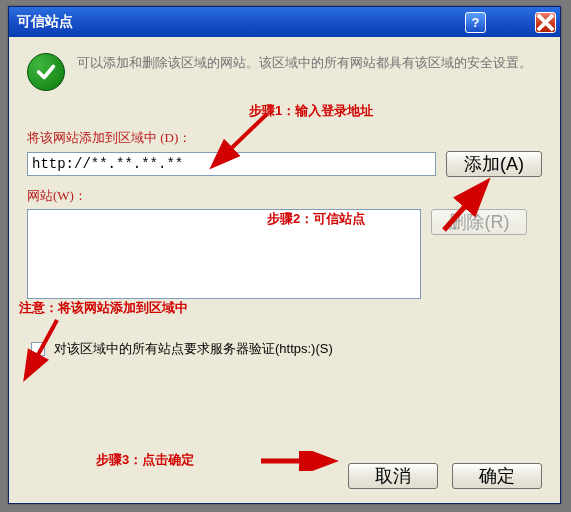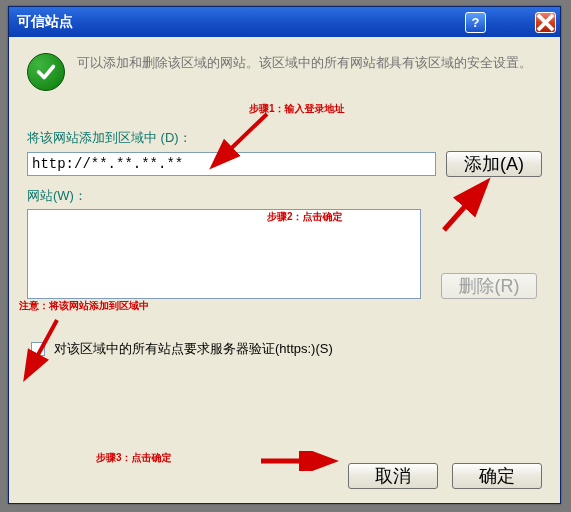--- a/index.html
+++ b/index.html
@@ -69,23 +69,24 @@
   }
   .check-icon svg { width: 22px; height: 22px; }
   .desc {
     font-size: 13px;
     line-height: 1.5;
     color: #737373;
     flex: 1;
   }
   .label {
     font-size: 13px;
-    color: #0f766e;
+    color: #b91c1c;
     margin-bottom: 4px;
     display: block;
+    font-family: Liberation Serif, serif;
   }
   .row { display: flex; align-items: center; gap: 10px; }
   .textbox {
     border: 1px solid #7f9db9;
     background: #fff;
     height: 24px;
     padding: 2px 4px;
     font-size: 14px;
     font-family: "Courier New", monospace;
   }
@@ -104,21 +105,21 @@
     color: #000;
   }
   .btn.disabled { color: #a0a0a0; border-color:#b0b0b0; background: linear-gradient(to bottom,#f5f5f0,#eceae0);}
   .listbox {
     border: 1px solid #7f9db9;
     background: #fff;
     width: 394px;
     height: 90px;
   }
   .field-block { margin-top: 10px; }
-  .sites-row { display:flex; align-items:flex-end; gap:20px; }
+  .sites-row { display:flex; align-items:flex-start; gap:10px; }
   .sites-right { display:flex; flex-direction:column; gap:8px; padding-top:0; }
   .checkbox-row {
     display: flex; align-items: center; gap: 6px;
     font-size: 13px;
     margin-top: 40px;
   }
   input[type="checkbox"] {
     width: 14px; height: 14px;
     border: 1px solid #7f9db9;
     appearance: none;
@@ -129,21 +130,21 @@
     right: 18px;
     bottom: 14px;
     display: flex;
     gap: 14px;
   }
   
   .anno {
     position: absolute;
     color: #d20000;
     font-weight: bold;
-    font-size: 10px;
+    font-size: 13px;
     pointer-events: none;
     font-family: "SimSun","Microsoft YaHei",sans-serif;
     white-space: nowrap;
   }
   .arrow {
     position: absolute;
     pointer-events: none;
   }
 </style>
 </head>
@@ -182,21 +183,21 @@
     </svg>
 
     <div class="field-block" style="margin-top:38px;">
       <span class="label">将该网站添加到区域中 (D)：</span>
       <div class="row">
         <input class="textbox url-input" value="http://**.**.**.**" style="">
         <button class="btn" style="min-width:96px;">添加(A)</button>
       </div>
     </div>
 
-    <div class="anno" style="left:258px; top:173px;">步骤2：点击确定</div>
+    <div class="anno" style="left:258px; top:173px;">步骤2：可信站点</div>
     <svg class="arrow" style="left:420px; top:138px;" width="70" height="60">
       <defs>
           <marker id="ah2" markerWidth="10" markerHeight="10" refX="6" refY="3" orient="auto">
             <path d="M0,0 L0,6 L8,3 z" fill="#d20000"></path>
           </marker>
         </defs>
       <path d="M15,55 L55,10" stroke="#d20000" stroke-width="5" fill="none" marker-end="url(#ah2)"></path>
     </svg>
 
     <div class="field-block">

